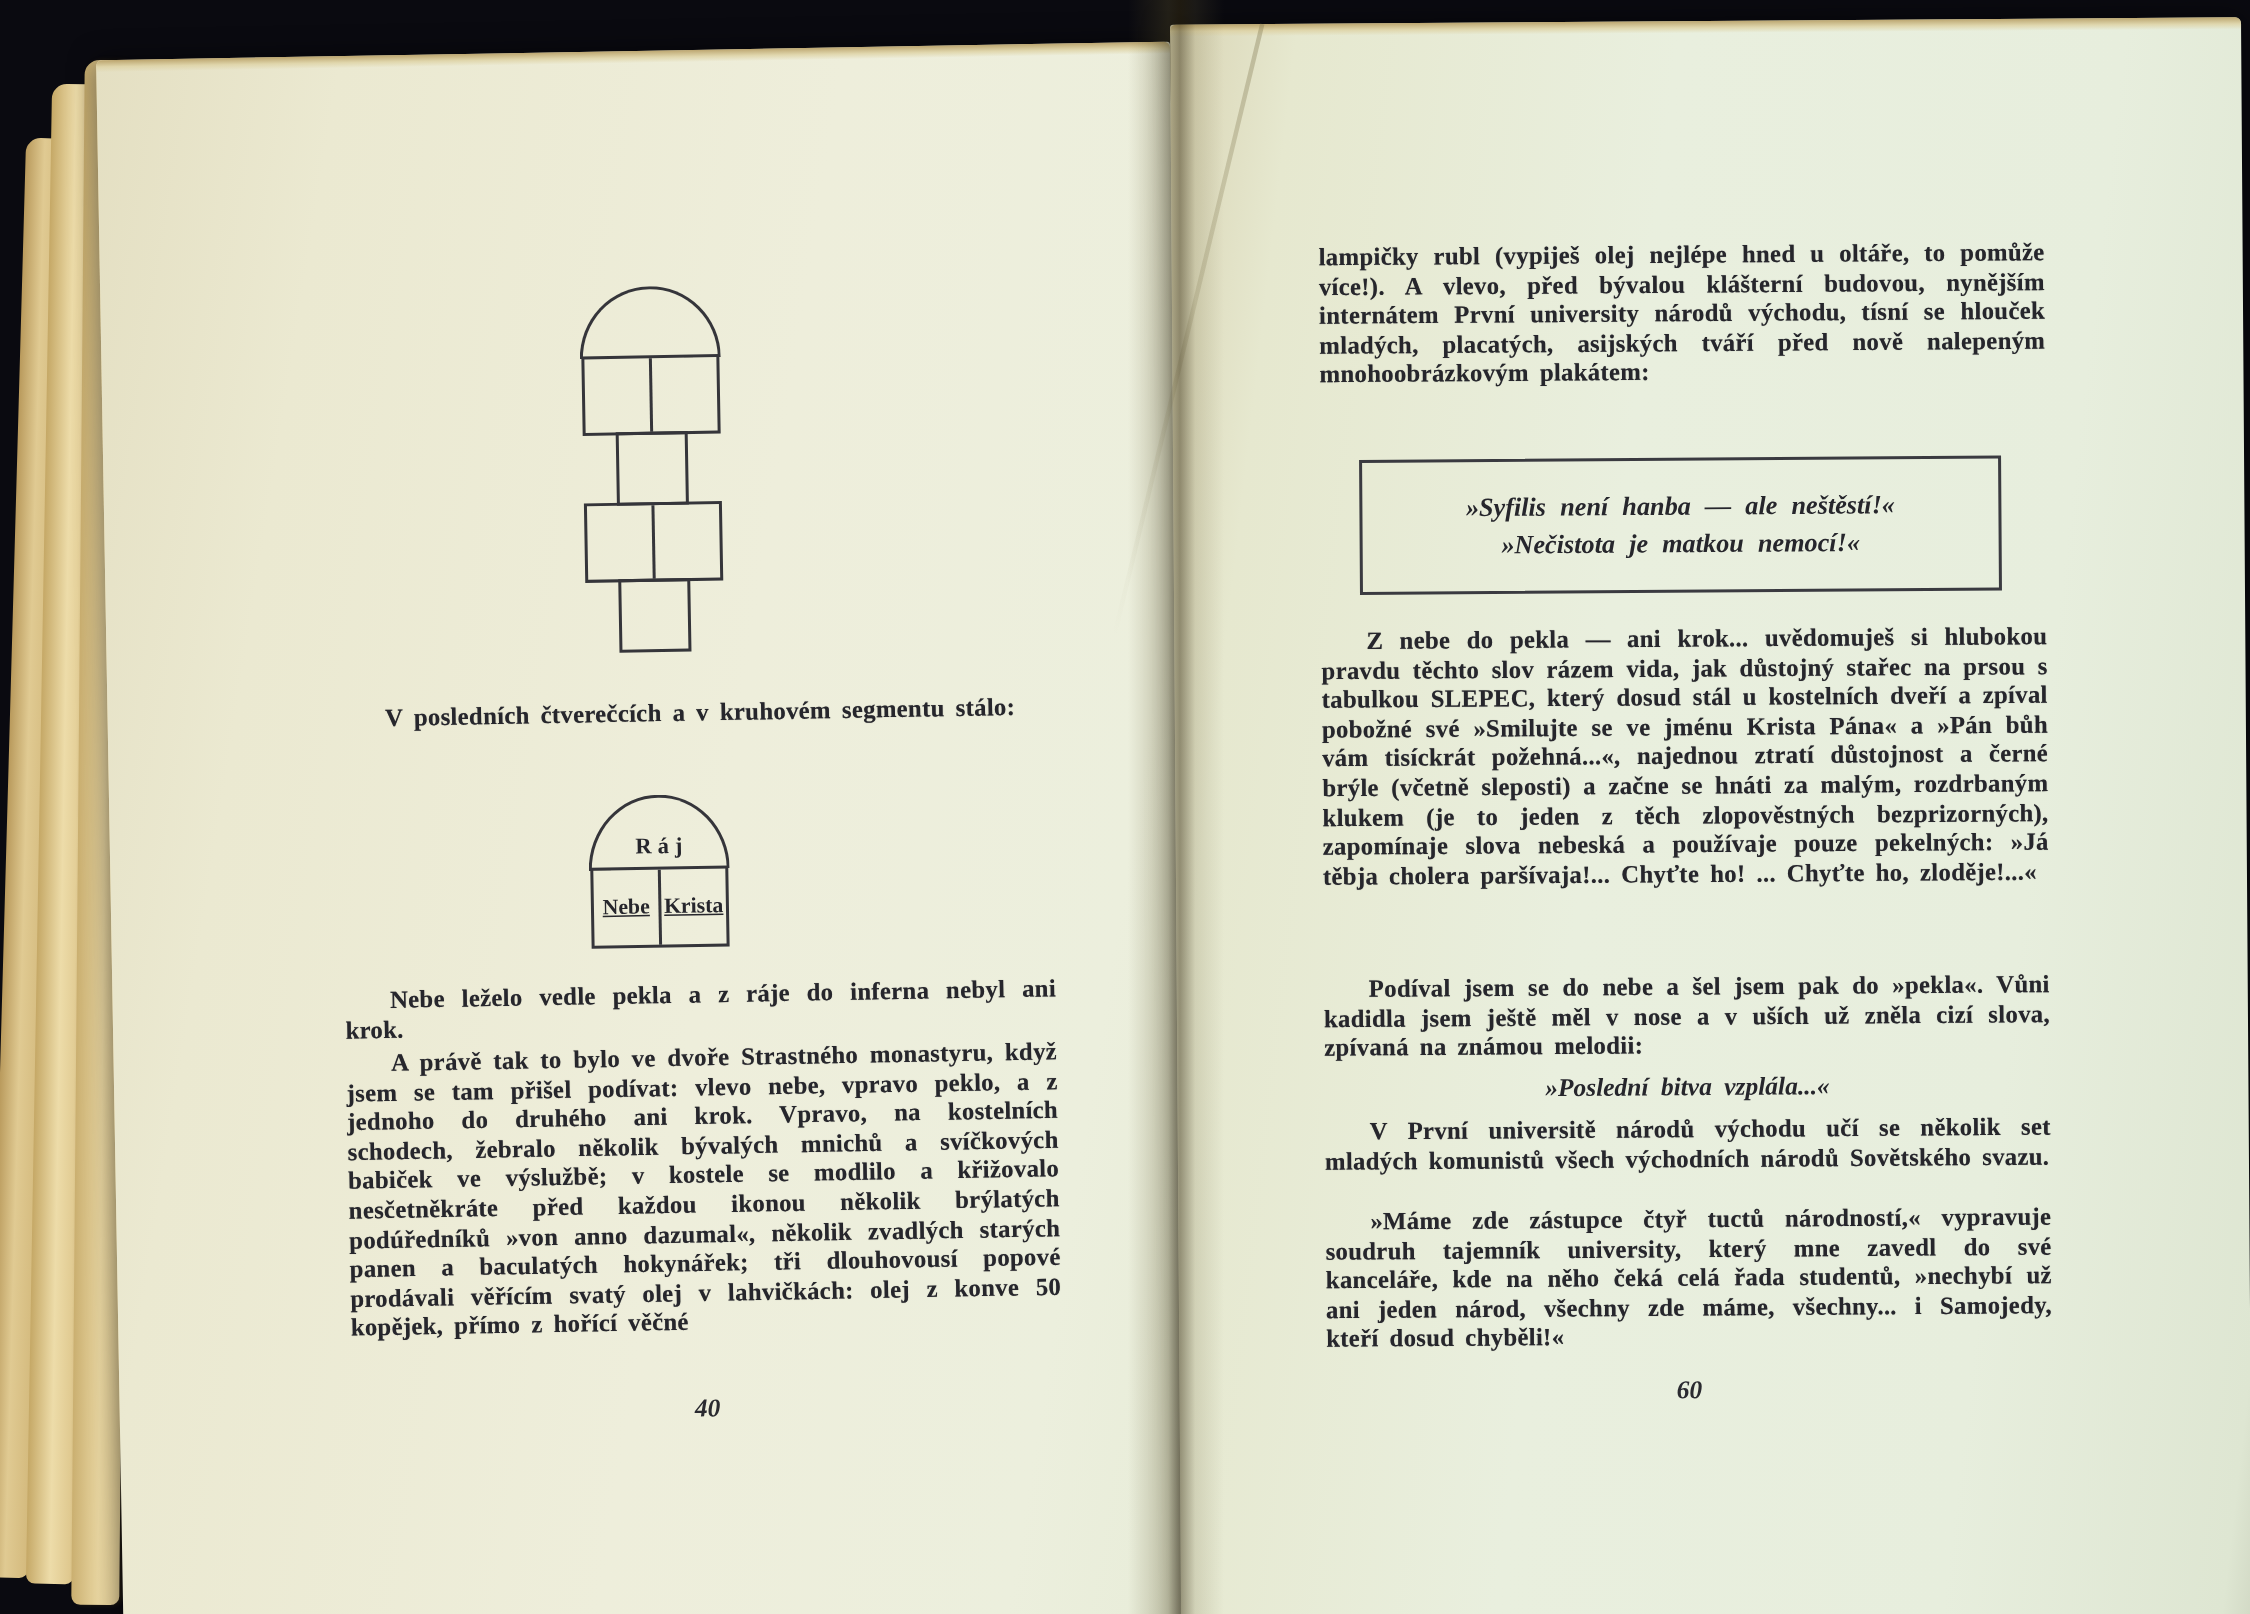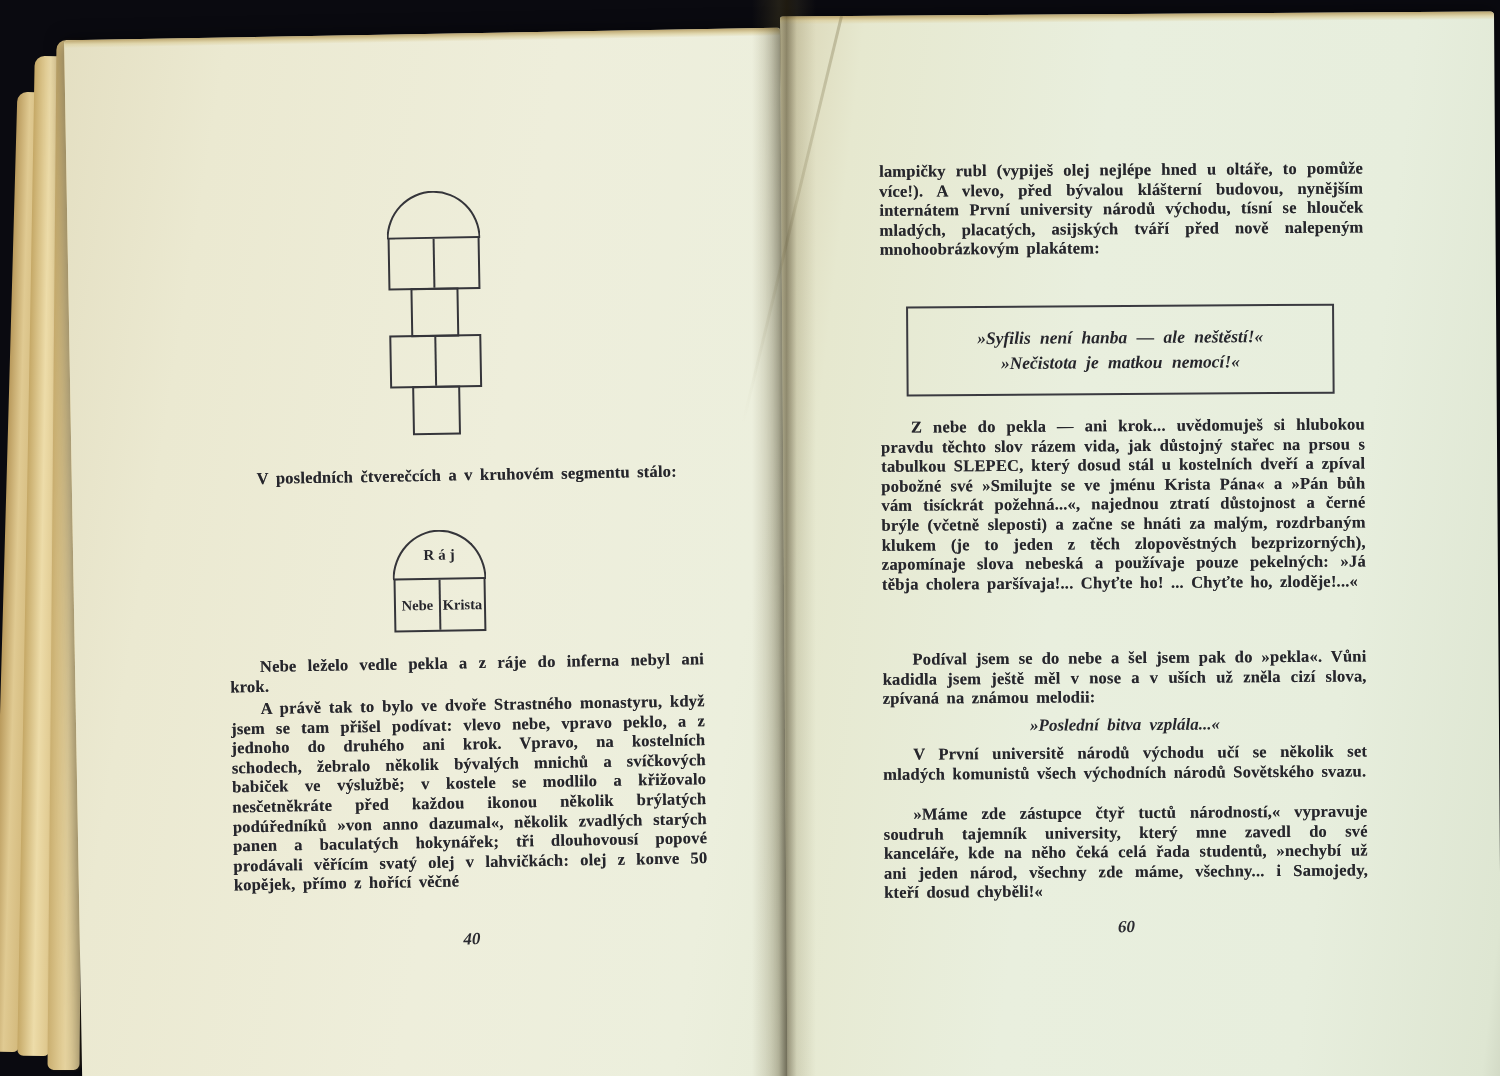--- a/index.html
+++ b/index.html
@@ -146,31 +146,31 @@
     border-radius: 50% 50% 0 0 / 100% 100% 0 0;
     display: flex;
     align-items: flex-end;
     justify-content: center;
   }
   .dome-label {
     color: #26262c;
     font-weight: 700;
     font-size: 15px;
     letter-spacing: 4px;
-    padding-bottom: 16px;
+    padding-bottom: 6px;
     padding-left: 4px; 
   }
   .row2 {
     position: relative;
     left: 2px;
     width: 88px; height: 49px;
     border: 2px solid #35353a;
     display: flex;
   }
-  .row2 .cell { flex: 1 1 0; }
+  .row2 .cell { flex: 1 1 0; text-decoration: underline; }
   .row2 .cell.first { border-right: 2px solid #35353a; }
   .cell-label {
     display: flex;
     align-items: center;
     justify-content: center;
     color: #26262c;
     font-weight: 700;
     font-size: 14.5px;
   }
   .sq1 {

